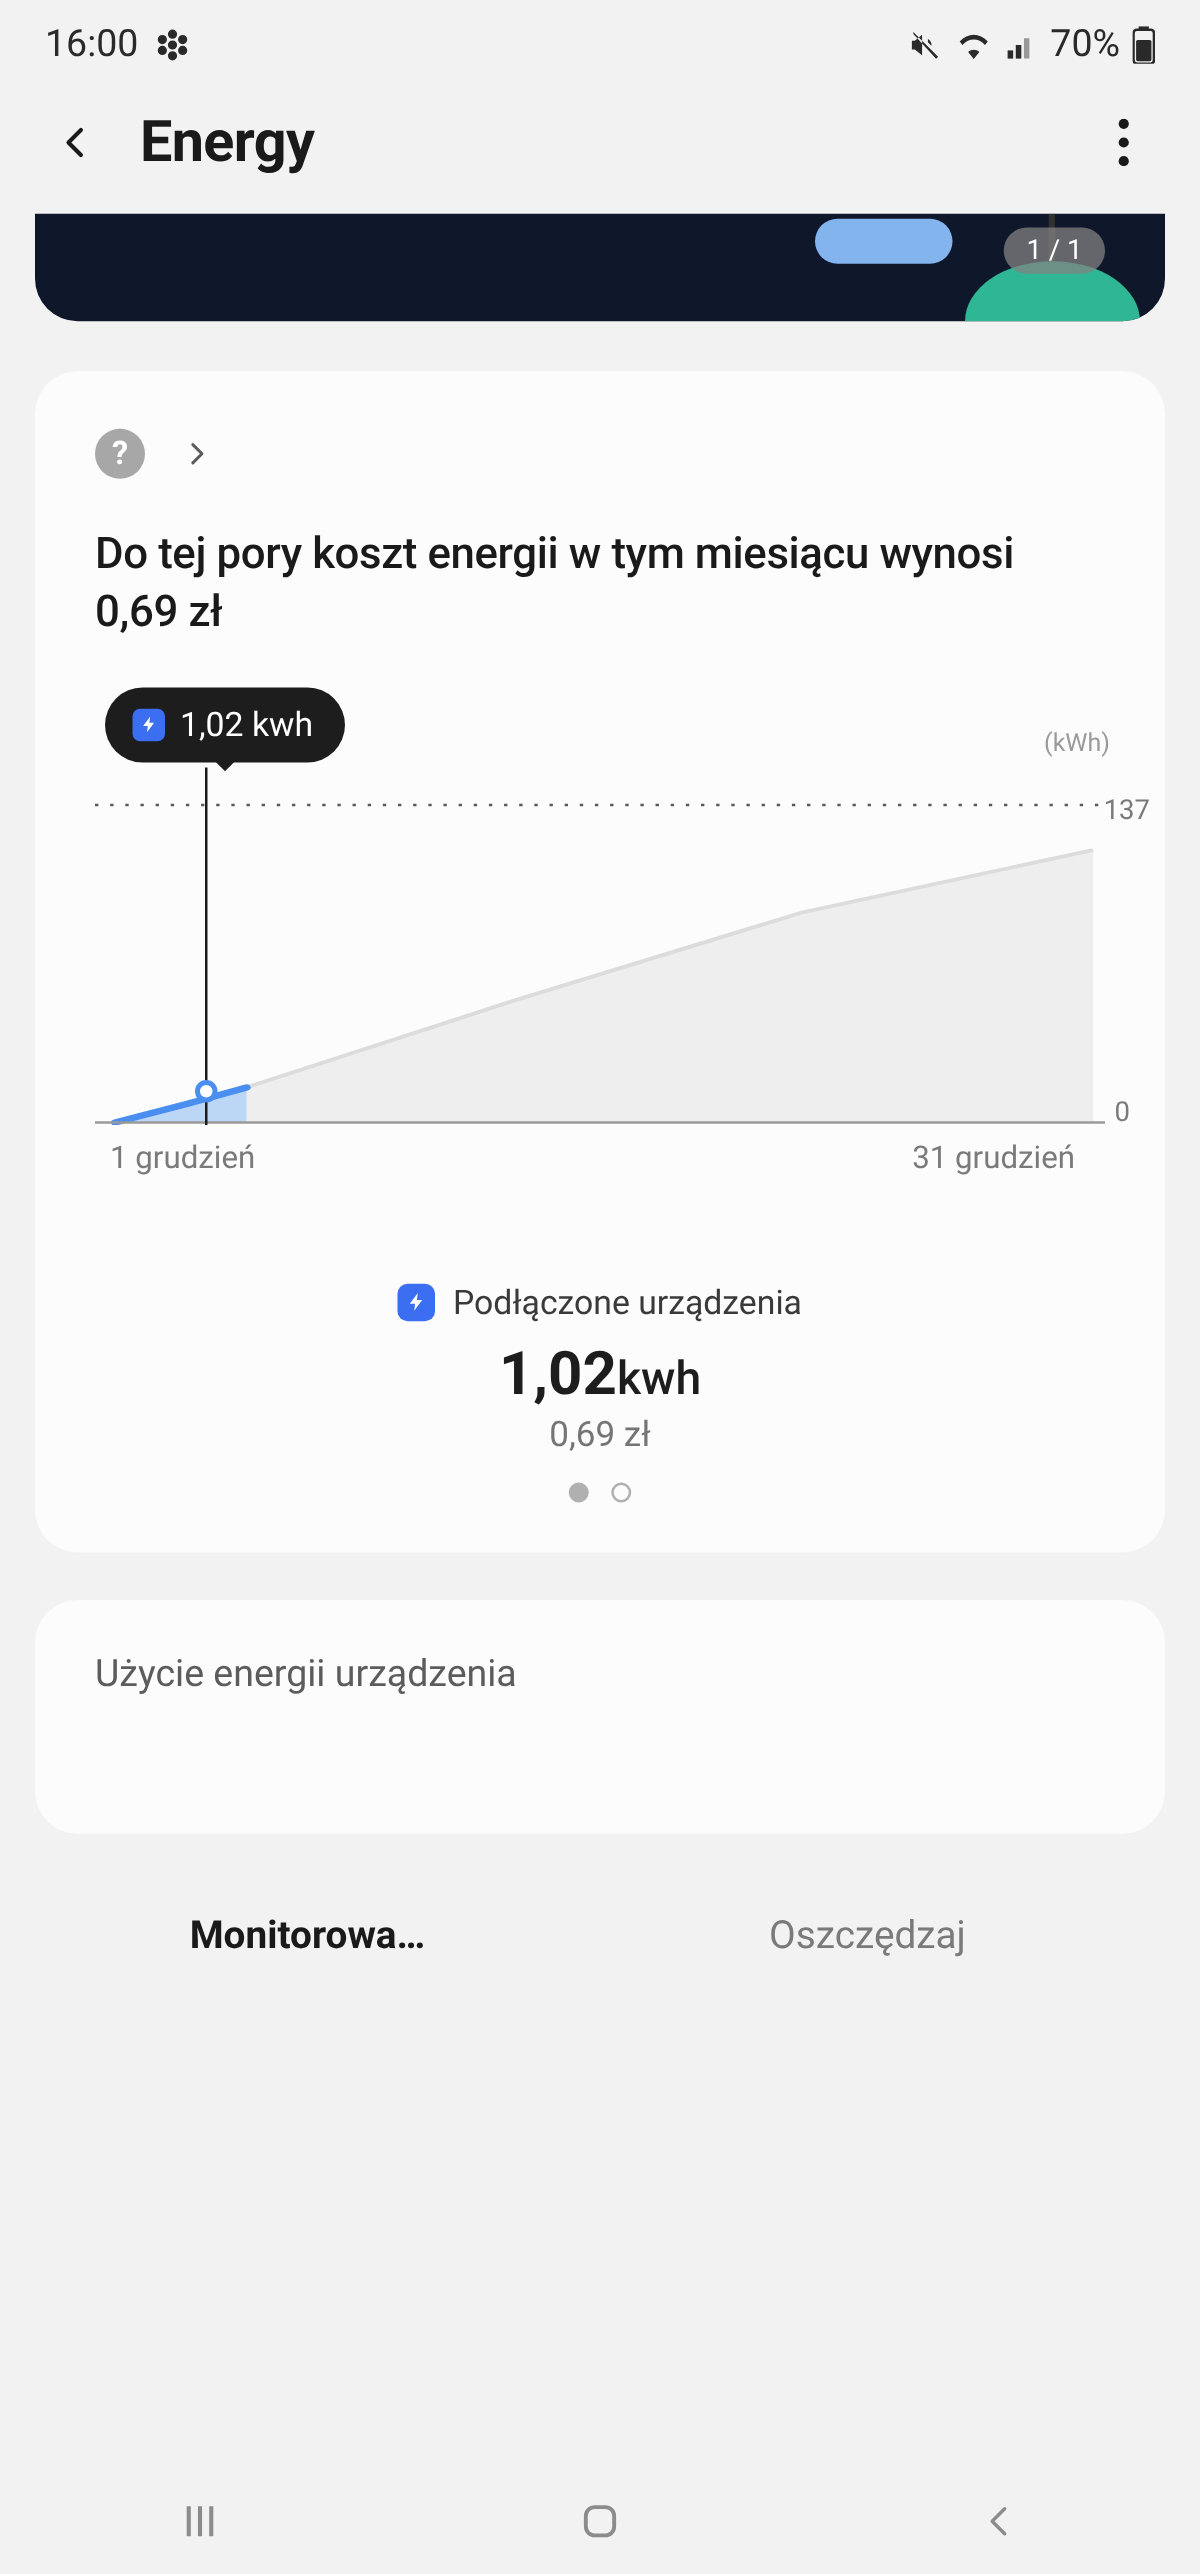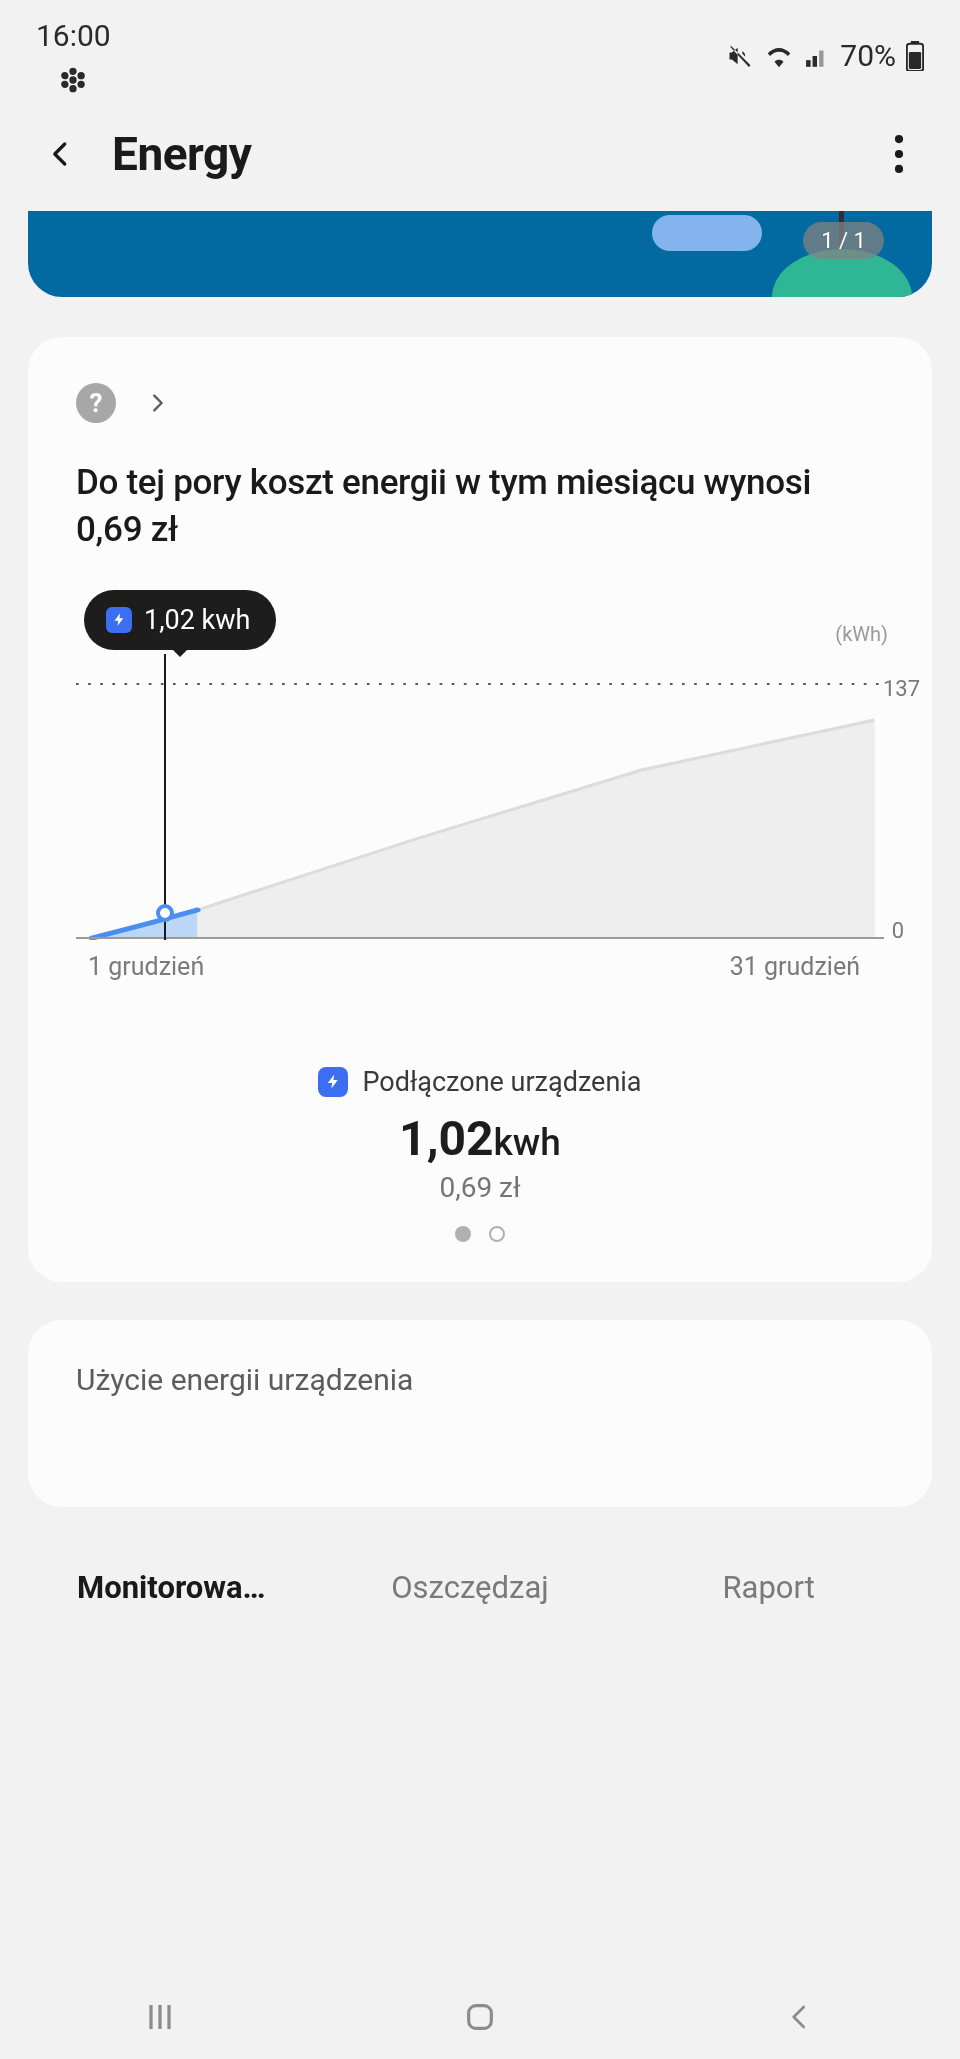--- a/index.html
+++ b/index.html
@@ -1,32 +1,32 @@
 <!DOCTYPE html>
 <html><head>
 <meta charset="utf-8">
 <style>
   * { box-sizing: border-box; margin: 0; padding: 0; }
   html, body { width: 960px; background: #f2f2f2; font-family: -apple-system, BlinkMacSystemFont, "Segoe UI", Roboto, sans-serif; color: #1a1a1a; }
   body { min-height: 2059px; position: relative; }
 
   
   .status-bar { display: flex; justify-content: space-between; align-items: center; padding: 18px 36px 14px 36px; font-size: 30px; color: #2a2a2a; }
-  .status-left { display: flex; align-items: center; gap: 14px; flex-direction: column; }
+  .status-left { display: flex; align-items: center; gap: 14px; }
   .status-right { display: flex; align-items: center; gap: 10px; }
   .status-icon { display: inline-flex; }
 
   
   .header { display: flex; align-items: center; padding: 20px 36px 30px 36px; }
   .back-btn { display: inline-flex; align-items: center; justify-content: center; width: 50px; height: 50px; }
   .page-title { font-size: 46px; font-weight: 700; margin-left: 26px; flex: 1; letter-spacing: -0.5px; }
   .more-btn { display: inline-flex; align-items: center; justify-content: center; width: 50px; height: 50px; }
 
   
-  .banner { margin: 0 28px 40px 28px; background: #0369a1; height: 86px; border-radius: 0 0 34px 34px; position: relative; overflow: hidden; }
+  .banner { margin: 0 28px 40px 28px; background: #0f172a; height: 86px; border-radius: 0 0 34px 34px; position: relative; overflow: hidden; }
   .banner-counter { position: absolute; right: 48px; top: 11px; background: rgba(130,130,130,0.75); color: #fff; font-size: 22px; padding: 6px 18px; border-radius: 30px; }
   .banner-cloud { position: absolute; right: 170px; top: 4px; width: 110px; height: 36px; background: #84b4ee; border-radius: 30px; }
   .banner-hill { position: absolute; right: 20px; bottom: 0; width: 140px; height: 48px; background: #2fb795; border-radius: 80px 80px 0 0 / 55px 55px 0 0; }
   .banner-pole { position: absolute; right: 88px; top: 0; width: 5px; height: 60px; background: #303030; }
 
   
   .card { margin: 0 28px 38px 28px; background: #fcfcfc; border-radius: 34px; padding: 46px 48px 40px 48px; }
   .card-header { display: flex; align-items: center; margin-bottom: 36px; }
   .card-title { font-size: 30px; color: #5c5c5c; flex: 1; }
   .help-btn { width: 40px; height: 40px; border-radius: 50%; background: #a7a7a7; color: #fff; display: inline-flex; align-items: center; justify-content: center; font-size: 26px; font-weight: 700; margin-right: 30px; }
@@ -209,21 +209,20 @@
   </div>
 </div>
 
 <div class="card card-small">
   <div class="card-title">Użycie energii urządzenia</div>
 </div>
 
 <div class="tabs">
   <div class="tab active">Monitorowa…</div>
   <div class="tab">Oszczędzaj</div>
-  <div class="tab">Raport</div>
 </div>
 
 <div class="navbar">
   <span class="nav-btn">
     <svg width="36" height="36" viewBox="0 0 24 24" fill="none" stroke="#3a3a3a" stroke-width="2.2">
         <line x1="6" y1="4" x2="6" y2="20"></line>
         <line x1="12" y1="4" x2="12" y2="20"></line>
         <line x1="18" y1="4" x2="18" y2="20"></line>
       </svg>
   </span>

